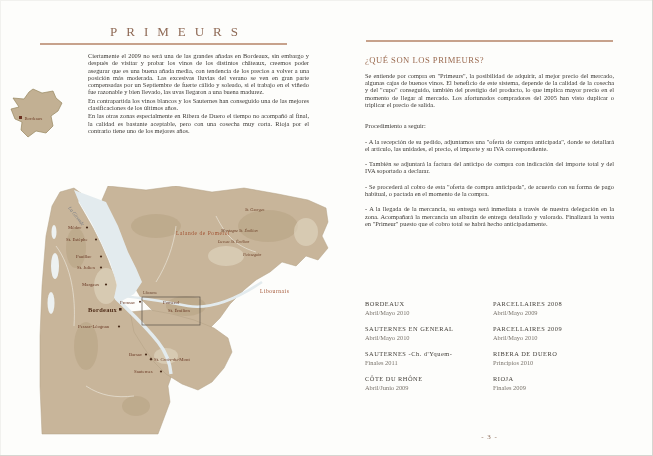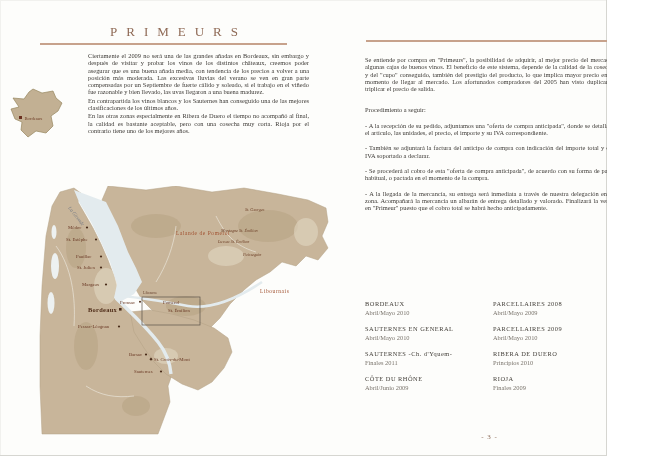--- a/index.html
+++ b/index.html
@@ -1,17 +1,17 @@
 <!DOCTYPE html>
 <html><head>
 <meta charset="utf-8">
 <style>
   html,body{margin:0;padding:0;background:#ffffff;}
   .sheet{
-    position:relative;width:607px;height:456px;background:#fdfdfb;
+    position:relative;width:653px;height:456px;background:#fdfdfb;
     font-family:"Liberation Serif",serif;overflow:hidden;
     box-shadow:inset -1px -1px 0 #d6d6d1, inset 1px 1px 0 #f1f1ee;
   }
   .title{
     position:absolute;left:110px;top:24px;font-size:13px;letter-spacing:9px;
     color:#8f6a56;white-space:nowrap;
   }
   .rule{position:absolute;height:2px;background:#c7a28c;}
   .rule-left{left:40px;top:43px;width:247px;}
   .rule-right{left:366px;top:40px;width:247px;}
@@ -149,20 +149,21 @@
     <text class="map-label-script" x="205" y="46">Montagne St. Émilion</text>
     <text class="map-label-script" x="202" y="57">Lussac St. Émilion</text>
     <text class="map-label-script" x="227" y="70">Puisseguin</text>
     <text class="map-label-red" x="244" y="107">Libournais</text>
     <text class="map-label" x="113" y="170">Barsac</text>
     <text class="map-label" x="138" y="175">St. Croix-du-Mont</text>
     <text class="map-label" x="118" y="187">Sauternes</text>
   </svg>
 
   <div class="right-col body-text">
+    <h2 class="right-heading">¿QUÉ SON LOS PRIMEURS?</h2>
     <p class="intro">Se entiende por compra en "Primeurs", la posibilidad de adquirir, al mejor precio del mercado, algunas cajas de buenos vinos. El beneficio de este sistema, depende de la calidad de la cosecha y del "cupo" conseguido, también del prestigio del producto, lo que implica mayor precio en el momento de llegar al mercado. Los afortunados compradores del 2005 han visto duplicar o triplicar el precio de salida.</p>
     <p class="proc-title">Procedimiento a seguir:</p>
     <p>- A la recepción de su pedido, adjuntamos una "oferta de compra anticipada", donde se detallará el artículo, las unidades, el precio, el importe y su IVA correspondiente.</p>
     <p>- También se adjuntará la factura del anticipo de compra con indicación del importe total y del IVA soportado a declarar.</p>
     <p>- Se procederá al cobro de esta "oferta de compra anticipada", de acuerdo con su forma de pago habitual, o pactada en el momento de la compra.</p>
     <p>- A la llegada de la mercancía, su entrega será inmediata a través de nuestra delegación en la zona. Acompañará la mercancía un albarán de entrega detallado y valorado. Finalizará la venta en "Primeur" puesto que el cobro total se habrá hecho anticipadamente.</p>
   </div>
 
 
   <div class="delivery-grid">

